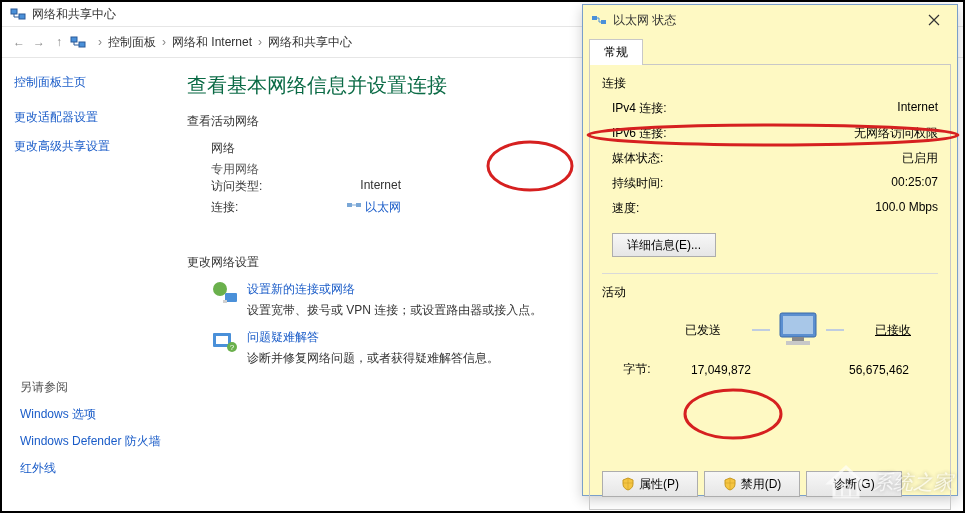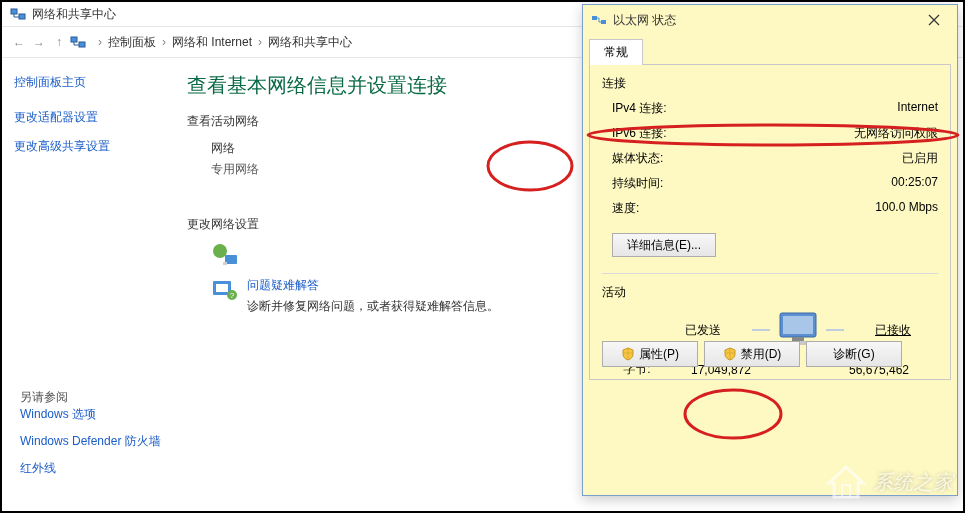--- a/index.html
+++ b/index.html
@@ -13,27 +13,27 @@
     .nav-arrow { width: 18px; height: 18px; border-radius: 2px; display:flex;align-items:center;justify-content:center; color:#888; margin-right:2px; }
     .crumb-sep { margin: 0 6px; color: #888; }
     .crumb-ico { width:16px; height:16px; margin-right:6px; }
     .crumb-link { cursor: default; }
     
     .main-body { display: flex; height: calc(100% - 56px); }
     .left-panel { width: 175px; padding: 16px 12px; font-size: 12px; }
     .left-panel .cp-home { color: #1a5cc8; margin-bottom: 18px; }
     .left-panel .side-link { color: #1a5cc8; margin-bottom: 12px; }
     .left-panel .related-section { position:absolute; bottom: 24px; left:18px; }
-    .left-panel .related-title { color: #555; }
+    .left-panel .related-title { color: #555; margin-bottom: 10px; }
     .left-panel .related-link { color: #1a5cc8; margin-bottom: 10px; }
     
     .right-content { flex: 1; padding: 14px 40px 14px 10px; color: #333; font-size: 12px; }
     .page-title { color: #0a6a45; font-size: 20px; margin-bottom: 14px; }
     .section-label { color: #333; margin: 6px 0 10px; }
-    .network-block { display:flex; padding-left: 24px; }
+    .network-block { display:flex; padding-left: 24px; flex-direction: column; }
     .net-left { flex:1; }
     .net-left .net-name { margin-bottom: 4px; }
     .net-left .net-sub { color:#555; }
     .net-right { width: 190px; font-size: 12px; }
     .net-right .row { display:flex; justify-content:space-between; margin-bottom: 4px; }
     .net-right .row .label { color:#333; }
     .net-right .row .value { color:#333; }
     .net-right a.eth-link { color:#1a5cc8; }
     .eth-link-icon { display:inline-block; width:14px; height:10px; margin-right:4px; }
     
@@ -43,21 +43,21 @@
     .settings-item .stexts .slink { color:#1a5cc8; margin-bottom: 4px; }
     .settings-item .stexts .sdesc { color:#333; }
     
     
     .dialog { position: absolute; top: 2px; left: 580px; width: 376px; height: 492px; background: #fef9c3; border: 1px solid #7a9fca; box-shadow: 0 4px 12px rgba(0,0,0,0.2); }
     .dialog-title { height: 30px; display:flex; align-items:center; padding: 0 8px; font-size: 12px; color:#333; }
     .dialog-title .dico { width:16px; height:16px; margin-right:6px; }
     .dialog-close { margin-left:auto; width: 30px; height: 24px; display:flex;align-items:center;justify-content:center; }
     .dialog-tabs { margin: 4px 6px 0; height: 26px; display:flex; }
     .dialog-tab { padding: 4px 14px; border: 1px solid #c8c8c8; background: #fff; font-size: 12px; border-bottom:none; position:relative; z-index:2; }
-    .dialog-content { border: 1px solid #c8c8c8; margin: 0 6px 6px; height: 316px; padding: 10px 12px; font-size: 12px; position:relative; margin-top:-1px; }
+    .dialog-content { border: 1px solid #c8c8c8; margin: 0 6px 6px; height: 446px; padding: 10px 12px; font-size: 12px; position:relative; margin-top:-1px; }
     
     .group-label { margin-bottom: 8px; }
     .status-row { display:flex; margin-bottom: 8px; padding-left: 10px; }
     .status-row .slabel { flex:0 0 auto; }
     .status-row .dots { flex:1; }
     .status-row .svalue { flex:0 0 auto; text-align:right; }
     
     .details-btn { margin: 8px 0 0 10px; padding: 2px 14px; border:1px solid #adadad; background: linear-gradient(#f7f7f7,#e6e6e6); font-size:12px; height:24px; }
     
     .divider { border-top: 1px solid #d9d9d9; margin: 16px 0 10px; }
@@ -151,20 +151,24 @@
         </div>
       </div>
       <div class="settings-section">
         <div class="section-label">更改网络设置</div>
         <div class="settings-item">
           <svg class="sicon" viewBox="0 0 28 24">
               <circle cx="9" cy="8" r="7" fill="#6ab04c"></circle>
               <rect x="14" y="12" width="12" height="9" rx="1" fill="#4a90d9"></rect>
               <rect x="12" y="19" width="4" height="3" fill="#d0d0d0"></rect>
             </svg>
+          <div class="stexts">
+            <div class="slink">设置新的连接或网络</div>
+            <div class="sdesc">设置宽带、拨号或 VPN 连接；或设置路由器或接入点。</div>
+          </div>
         </div>
         <div class="settings-item">
           <svg class="sicon" viewBox="0 0 28 24">
               <rect x="2" y="4" width="18" height="14" rx="1" fill="#4a90d9"></rect>
               <rect x="5" y="7" width="12" height="8" fill="#fff"></rect>
               <circle cx="21" cy="18" r="5" fill="#6ab04c"></circle>
               <text x="21" y="21" text-anchor="middle" font-size="8" fill="#fff">?</text>
             </svg>
           <div class="stexts">
             <div class="slink">问题疑难解答</div>

